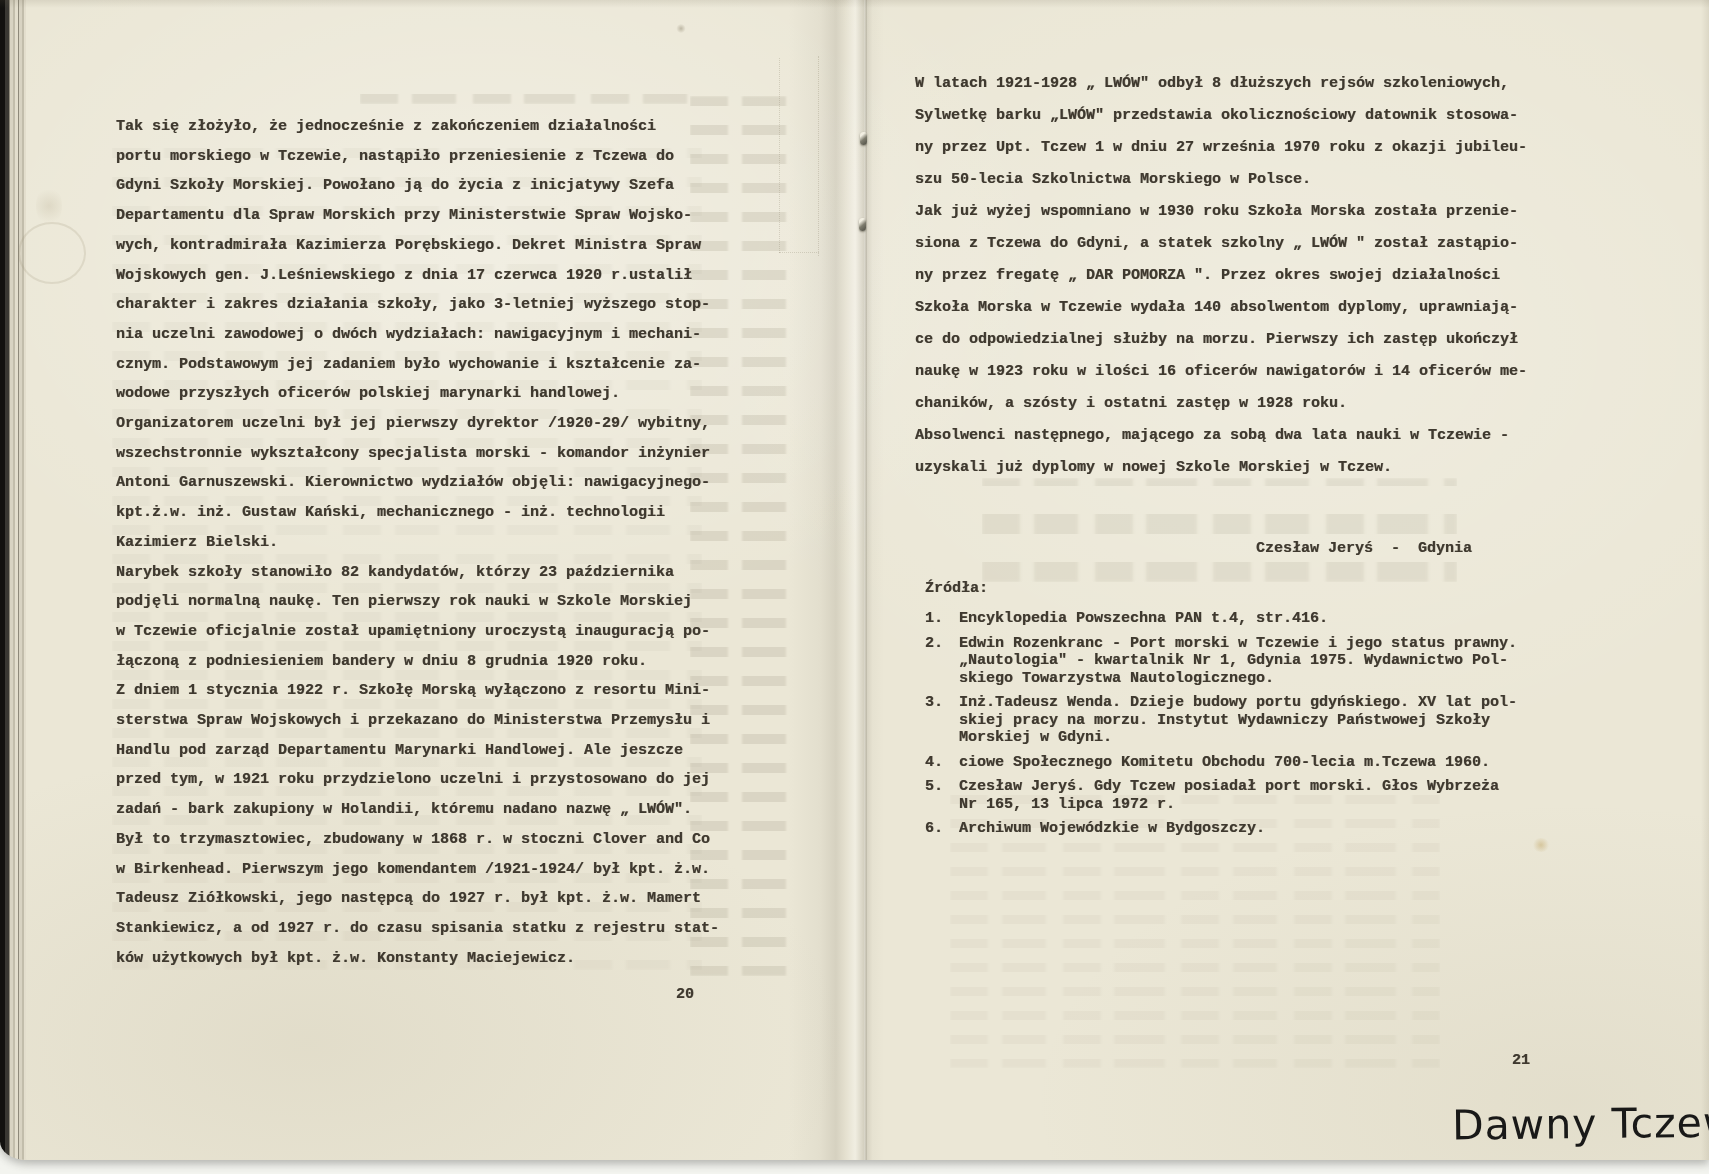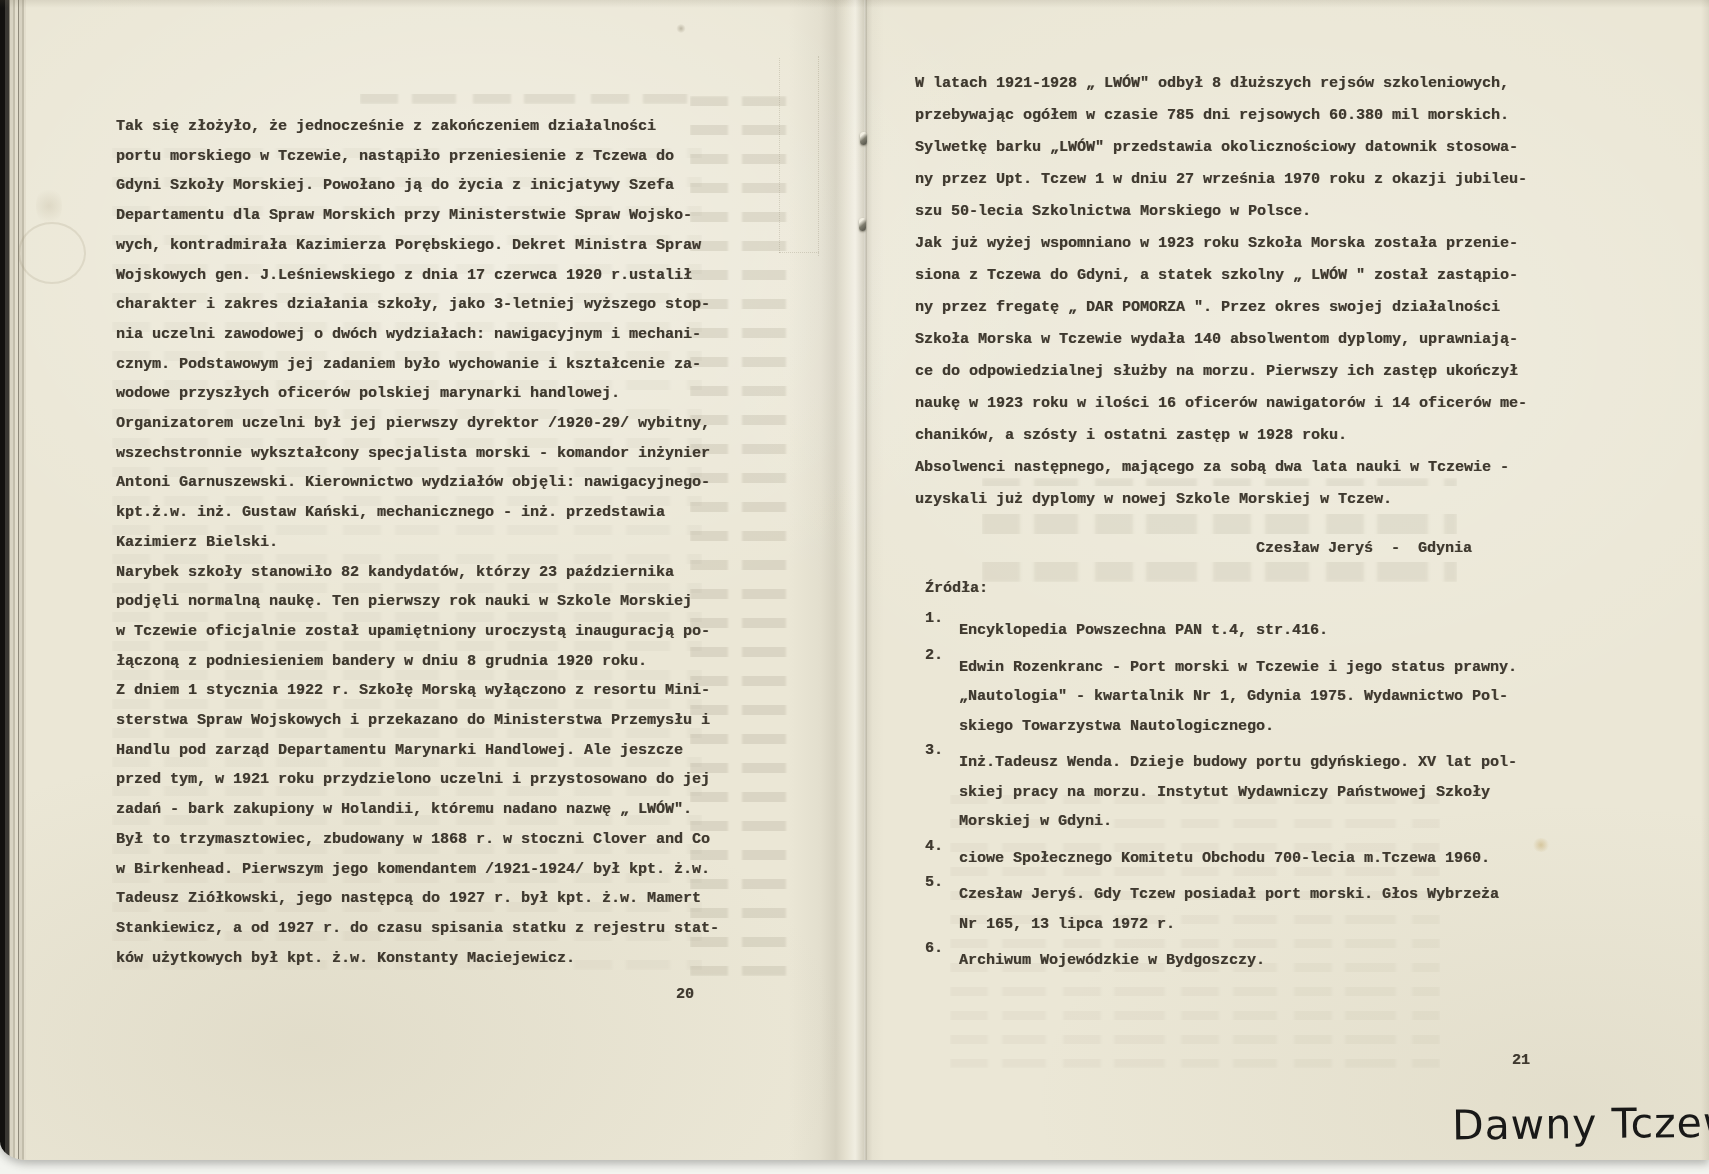--- a/index.html
+++ b/index.html
@@ -92,21 +92,21 @@
   .body-right .tline{line-height:32px;}
 
   .signature{position:absolute;left:1256px;top:540px;white-space:pre;}
 
   .sources-heading{position:absolute;left:925px;top:580px;
                    text-underline-offset:4px;white-space:pre;}
   .sources{position:absolute;left:925px;top:610px;width:620px;}
   .src-item{display:flex;margin-bottom:7px;}
   .src-num{width:34px;flex:none;}
   .src-lines{flex:1;}
-  .sources .tline{line-height:17.5px;margin-top:12px;}
+  .sources .tline{line-height:17.5px;}
 
   .pagenum{position:absolute;white-space:pre;}
   .pagenum.p-left{left:676px;top:986px;}
   .pagenum.p-right{left:1512px;top:1052px;}
 
   
   .watermark{position:absolute;left:1452px;top:1100px;color:#191918;
              font-family:"DejaVu Sans","Liberation Sans",sans-serif;
              font-size:41px;font-weight:400;letter-spacing:1px;white-space:pre;
              transform:rotate(-.6deg);}
@@ -157,46 +157,45 @@
         <div class="tline">Departamentu dla Spraw Morskich przy Ministerstwie Spraw Wojsko-</div>
         <div class="tline">wych, kontradmirała Kazimierza Porębskiego. Dekret Ministra Spraw</div>
         <div class="tline">Wojskowych gen. J.Leśniewskiego z dnia 17 czerwca 1920 r.ustalił</div>
         <div class="tline">charakter i zakres działania szkoły, jako 3-letniej wyższego stop-</div>
         <div class="tline">nia uczelni zawodowej o dwóch wydziałach: nawigacyjnym i mechani-</div>
         <div class="tline">cznym. Podstawowym jej zadaniem było wychowanie i kształcenie za-</div>
         <div class="tline">wodowe przyszłych oficerów polskiej marynarki handlowej.</div>
         <div class="tline">Organizatorem uczelni był jej pierwszy dyrektor /1920-29/ wybitny,</div>
         <div class="tline">wszechstronnie wykształcony specjalista morski - komandor inżynier</div>
         <div class="tline">Antoni Garnuszewski. Kierownictwo wydziałów objęli: nawigacyjnego-</div>
-        <div class="tline">kpt.ż.w. inż. Gustaw Kański, mechanicznego - inż. przedstawia</div>
+        <div class="tline">kpt.ż.w. inż. Gustaw Kański, mechanicznego - inż. technologii</div>
         <div class="tline">Kazimierz Bielski.</div>
         <div class="tline">Narybek szkoły stanowiło 82 kandydatów, którzy 23 października</div>
         <div class="tline">podjęli normalną naukę. Ten pierwszy rok nauki w Szkole Morskiej</div>
         <div class="tline">w Tczewie oficjalnie został upamiętniony uroczystą inauguracją po-</div>
         <div class="tline">łączoną z podniesieniem bandery w dniu 8 grudnia 1920 roku.</div>
         <div class="tline">Z dniem 1 stycznia 1922 r. Szkołę Morską wyłączono z resortu Mini-</div>
         <div class="tline">sterstwa Spraw Wojskowych i przekazano do Ministerstwa Przemysłu i</div>
         <div class="tline">Handlu pod zarząd Departamentu Marynarki Handlowej. Ale jeszcze</div>
         <div class="tline">przed tym, w 1921 roku przydzielono uczelni i przystosowano do jej</div>
         <div class="tline">zadań - bark zakupiony w Holandii, któremu nadano nazwę „ LWÓW".</div>
         <div class="tline">Był to trzymasztowiec, zbudowany w 1868 r. w stoczni Clover and Co</div>
         <div class="tline">w Birkenhead. Pierwszym jego komendantem /1921-1924/ był kpt. ż.w.</div>
         <div class="tline">Tadeusz Ziółkowski, jego następcą do 1927 r. był kpt. ż.w. Mamert</div>
         <div class="tline">Stankiewicz, a od 1927 r. do czasu spisania statku z rejestru stat-</div>
         <div class="tline">ków użytkowych był kpt. ż.w. Konstanty Maciejewicz.</div>
       </div>
     <div class="pagenum p-left typed">20</div>
 
     <div class="body-right typed">
         <div class="tline">W latach 1921-1928 „ LWÓW" odbył 8 dłuższych rejsów szkoleniowych,</div>
-        <div class="tline">przebywając ogółem w czasie 785 dni rejsowych 60.380 mil morskich.</div>
         <div class="tline">Sylwetkę barku „LWÓW" przedstawia okolicznościowy datownik stosowa-</div>
         <div class="tline">ny przez Upt. Tczew 1 w dniu 27 września 1970 roku z okazji jubileu-</div>
         <div class="tline">szu 50-lecia Szkolnictwa Morskiego w Polsce.</div>
-        <div class="tline">Jak już wyżej wspomniano w 1923 roku Szkoła Morska została przenie-</div>
+        <div class="tline">Jak już wyżej wspomniano w 1930 roku Szkoła Morska została przenie-</div>
         <div class="tline">siona z Tczewa do Gdyni, a statek szkolny „ LWÓW " został zastąpio-</div>
         <div class="tline">ny przez fregatę „ DAR POMORZA ". Przez okres swojej działalności</div>
         <div class="tline">Szkoła Morska w Tczewie wydała 140 absolwentom dyplomy, uprawniają-</div>
         <div class="tline">ce do odpowiedzialnej służby na morzu. Pierwszy ich zastęp ukończył</div>
         <div class="tline">naukę w 1923 roku w ilości 16 oficerów nawigatorów i 14 oficerów me-</div>
         <div class="tline">chaników, a szósty i ostatni zastęp w 1928 roku.</div>
         <div class="tline">Absolwenci następnego, mającego za sobą dwa lata nauki w Tczewie -</div>
         <div class="tline">uzyskali już dyplomy w nowej Szkole Morskiej w Tczew.</div>
       </div>
     <div class="signature typed">Czesław Jeryś  -  Gdynia</div>

